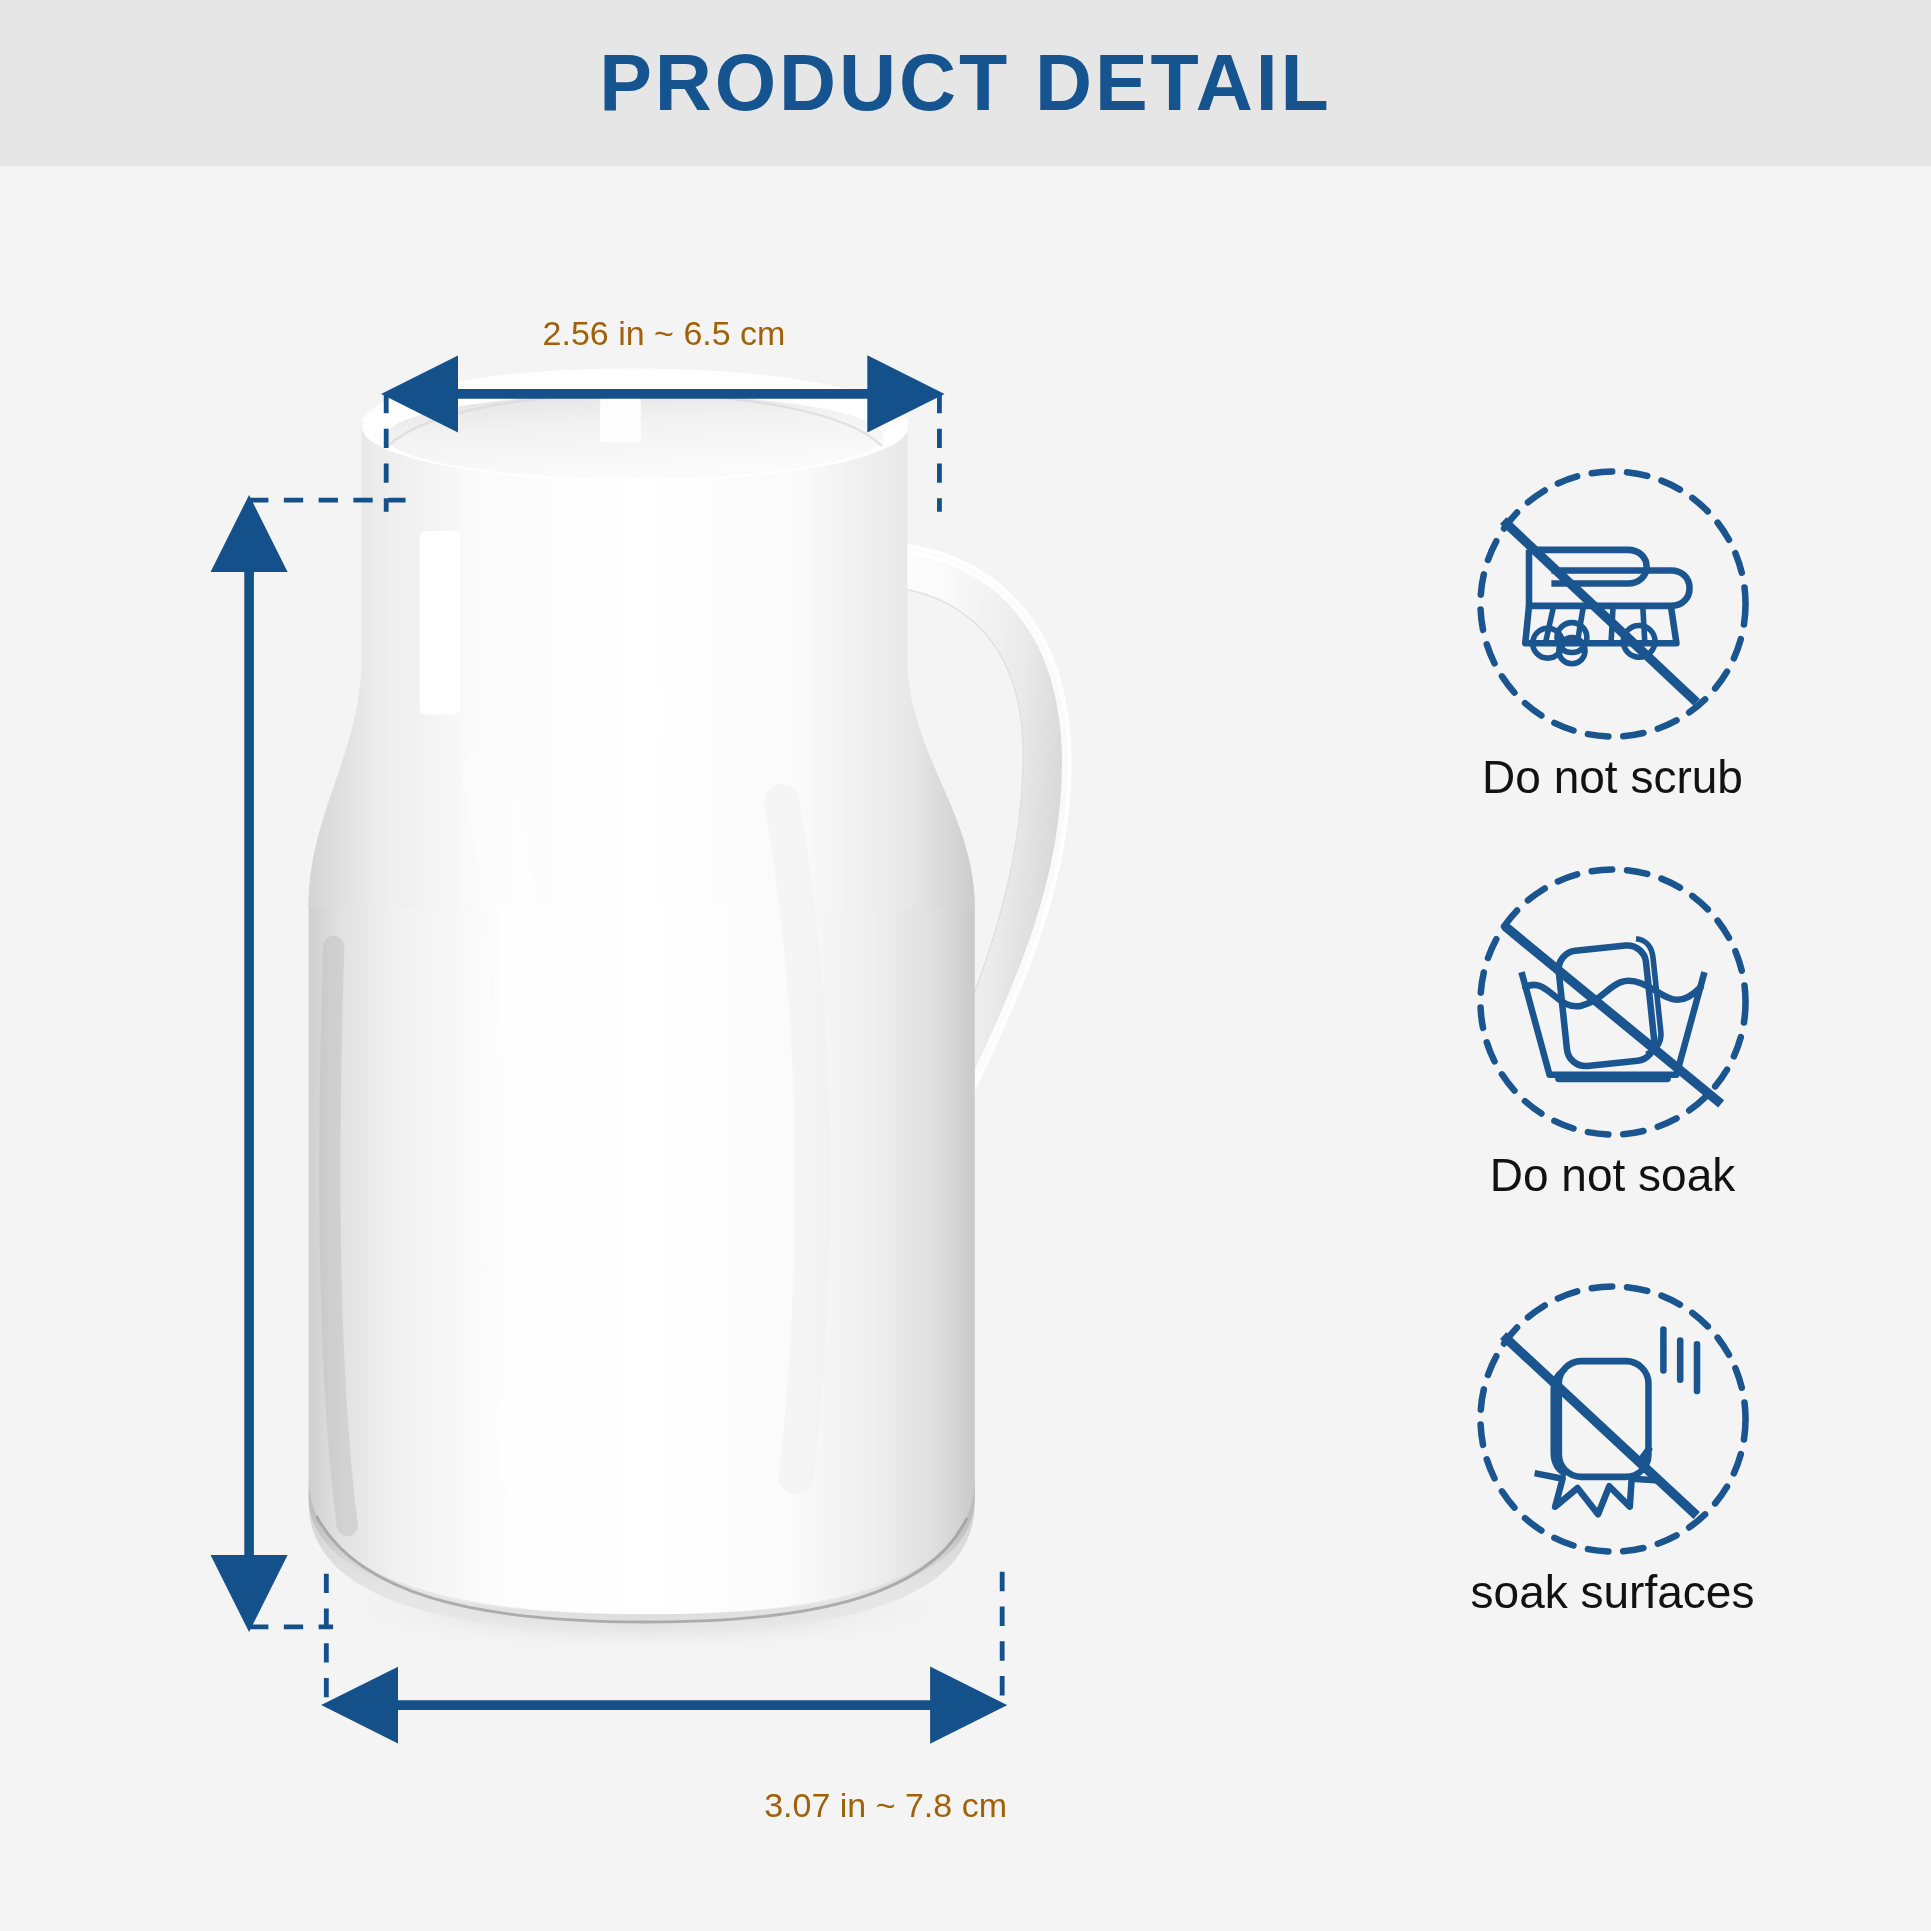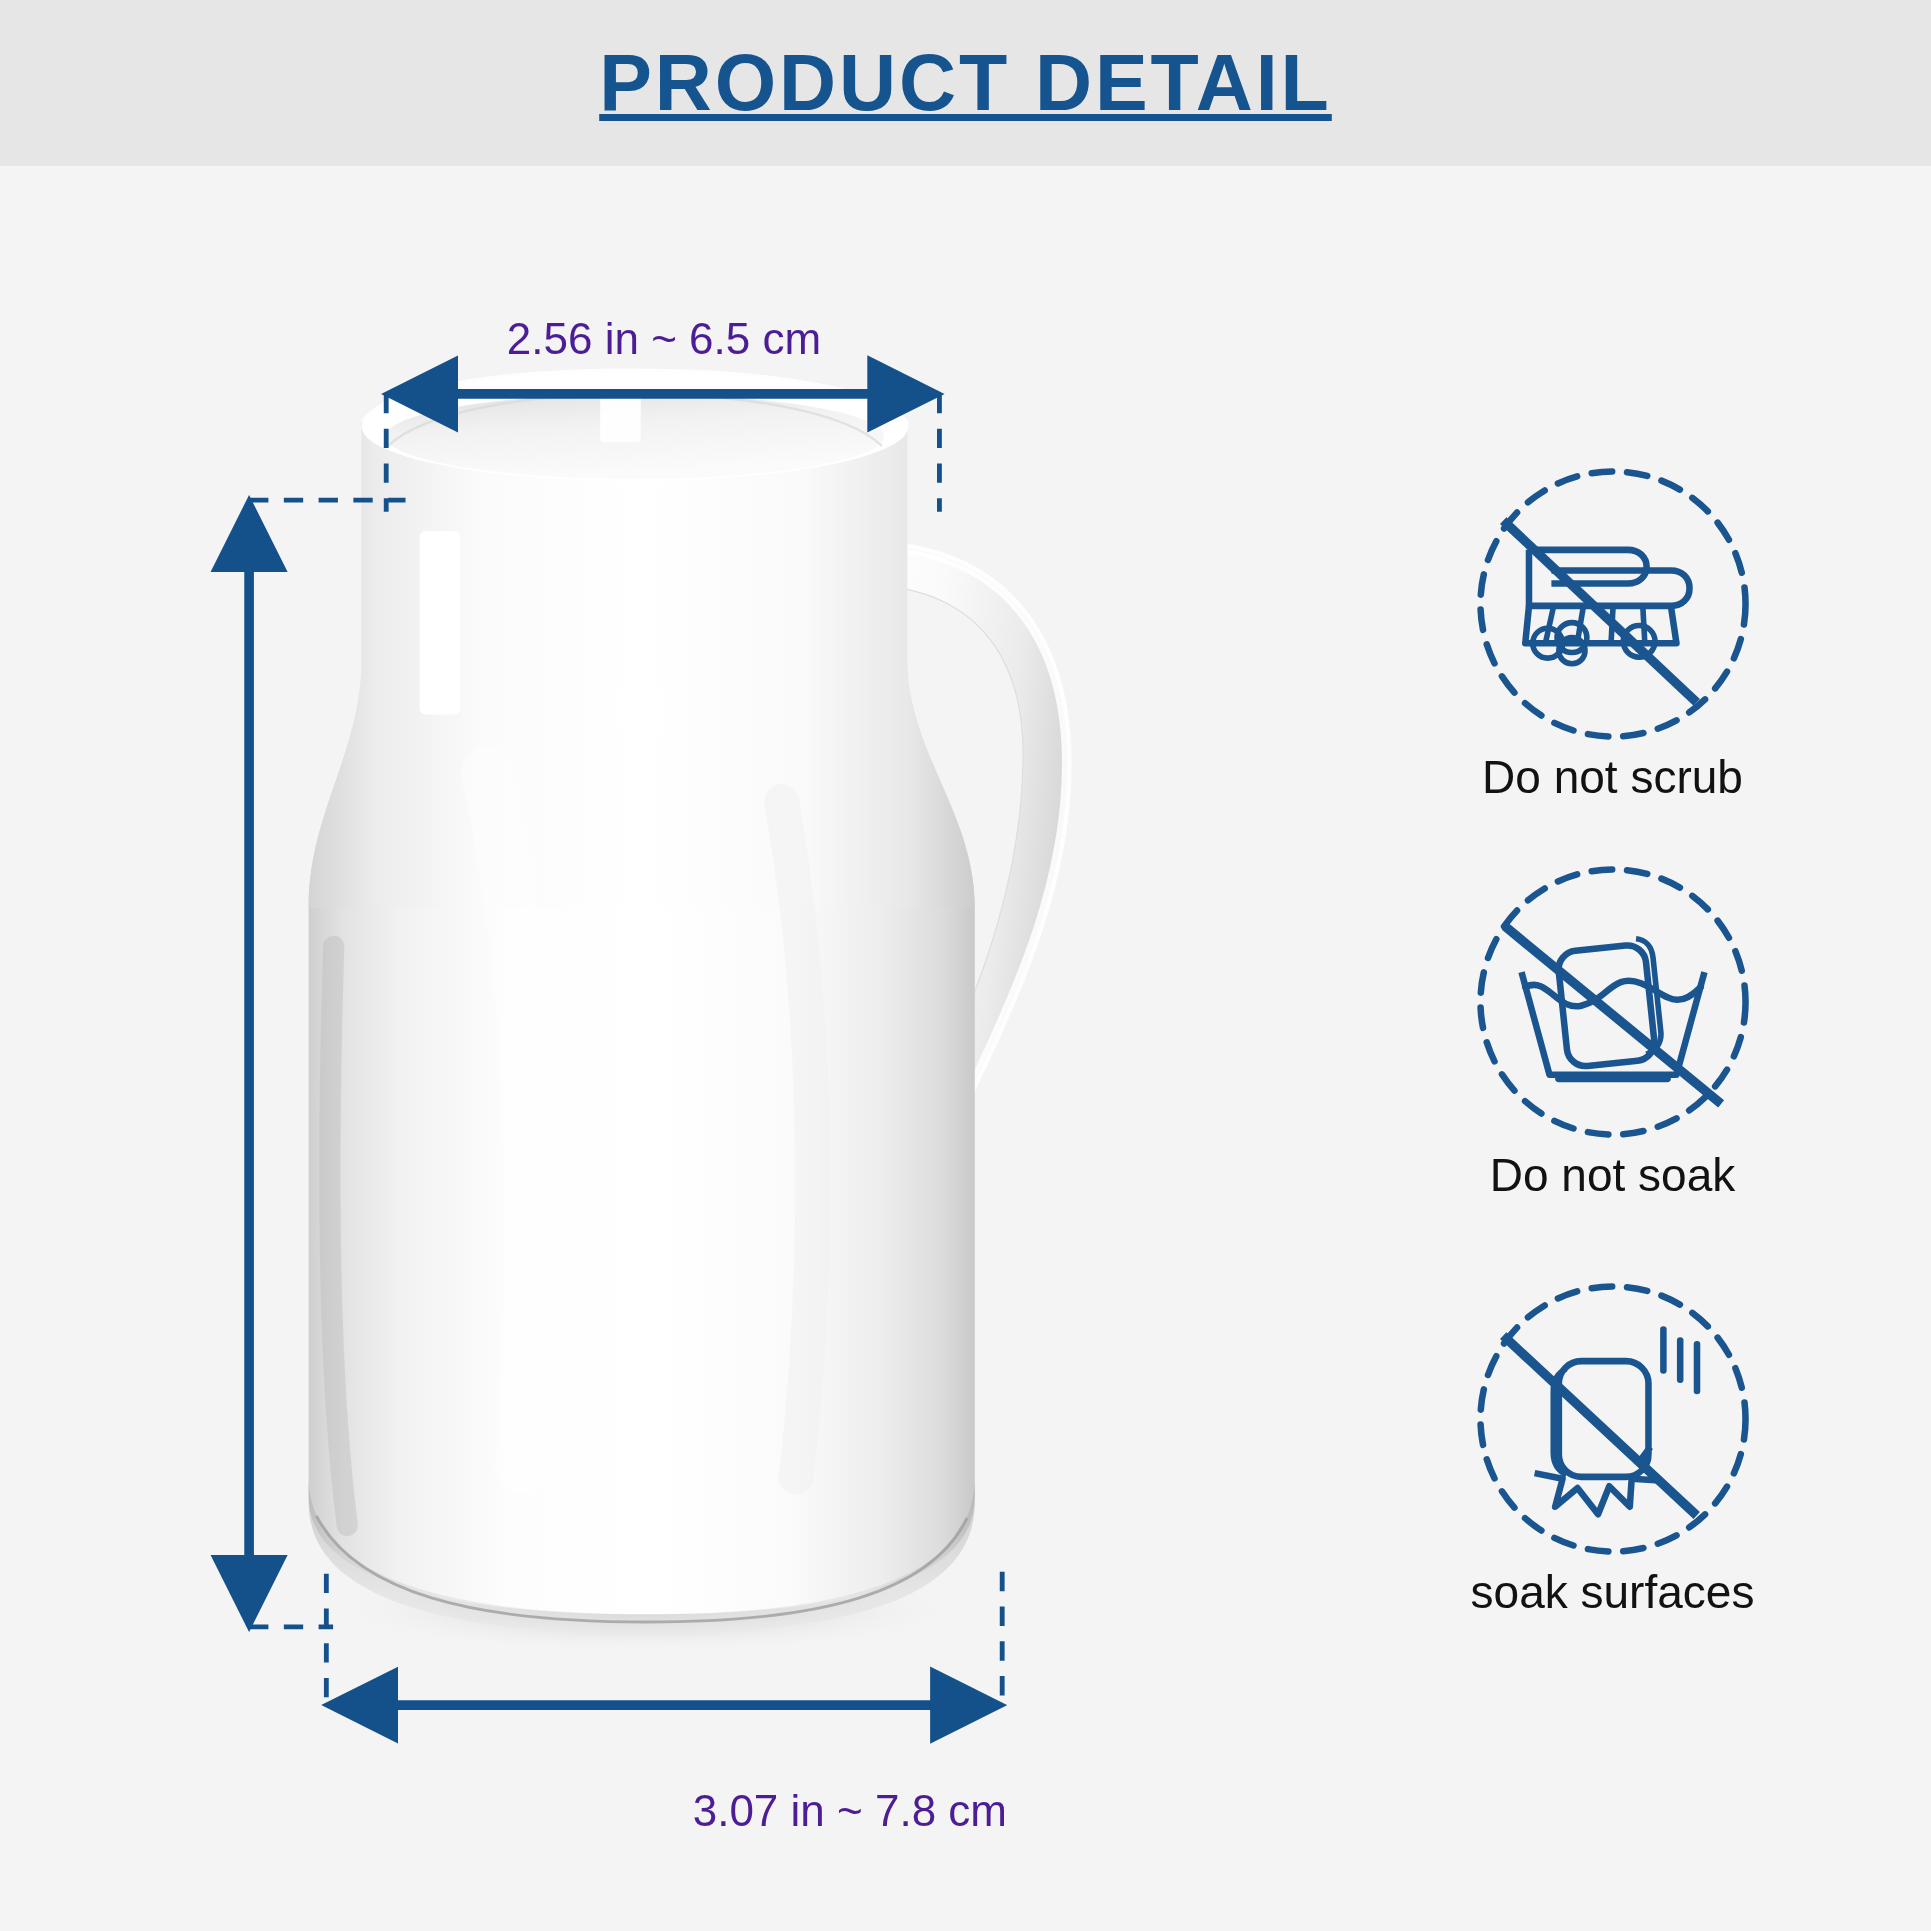--- a/index.html
+++ b/index.html
@@ -33,21 +33,20 @@
     height: 166px;
     display: flex;
     align-items: center;
     justify-content: center;
     font-family: "Liberation Sans", sans-serif;
     font-size: 79px;
     font-weight: bold;
     letter-spacing: 2.9px;
     color: #16548f;
     white-space: nowrap;
-    text-decoration: underline;
   }
 
   
   #product-stage {
     position: absolute;
     left: 241px;
     top: 367px;
     width: 869px;
     height: 1284px;
   }
@@ -56,23 +55,23 @@
   #dimension-layer {
     position: absolute;
     left: 0; top: 0;
     width: 1931px;
     height: 1931px;
     pointer-events: none;
   }
 
   .dim-label {
     position: absolute;
-    color: #4c1d95;
+    color: #a16207;
     font-family: "Liberation Sans", sans-serif;
-    font-size: 44px;
+    font-size: 34px;
     white-space: nowrap;
   }
   #label-top-width {
     left: 384px;
     top: 314px;
     width: 560px;
     text-align: center;
   }
   #label-bottom-width {
     left: 323px;

